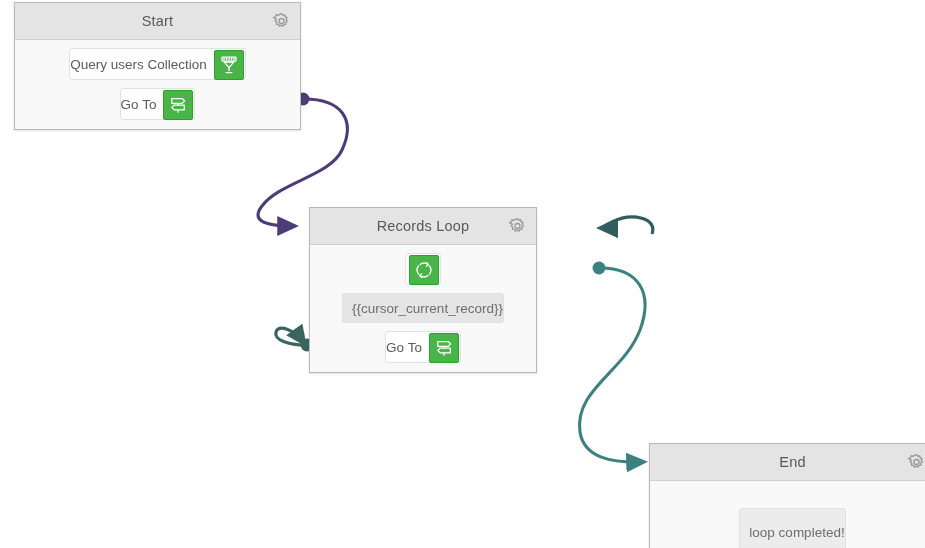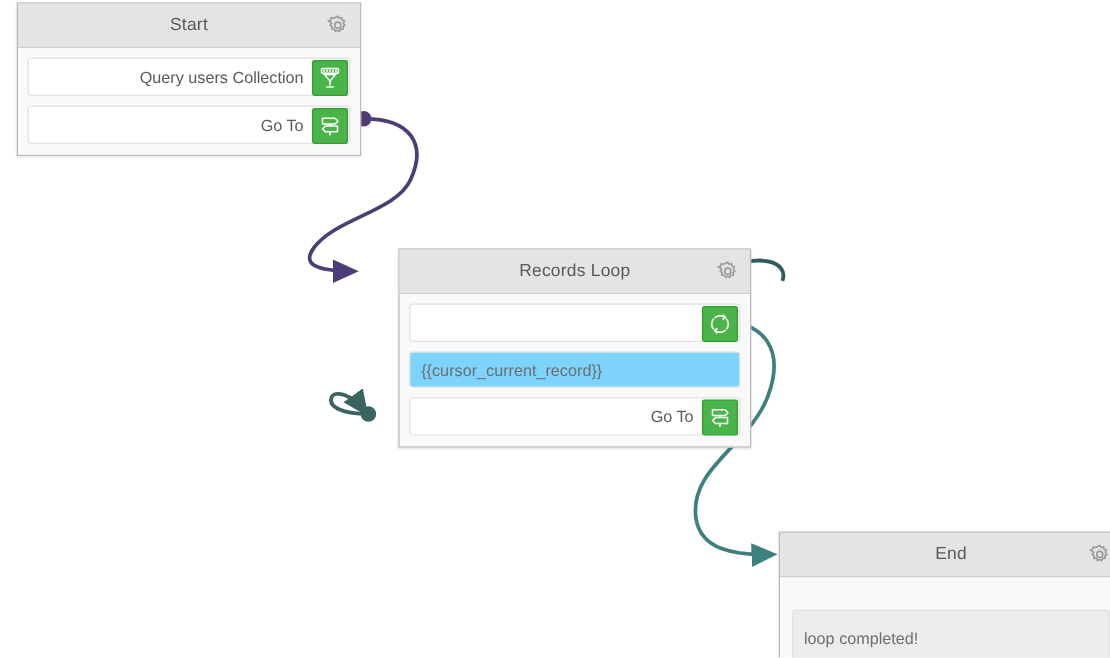--- a/index.html
+++ b/index.html
@@ -38,20 +38,21 @@
     letter-spacing:.2px;
   }
   .gear{
     position:absolute;right:9px;top:50%;transform:translateY(-50%);
     width:19px;height:19px;display:block;
   }
   .node-body{
     padding:8px 8px 9px 8px;
     display:flex;flex-direction:column;gap:8px;
     box-sizing:border-box;
+    align-items:center;
   }
 
   
   .row{
     position:relative;
     background:#ffffff;
     border:1px solid #e2e2e2;
     border-radius:3px;
     height:32px;
     display:flex;align-items:center;justify-content:flex-end;
@@ -69,21 +70,21 @@
     width:30px;height:30px;
     background:#49b549;
     border:1px solid #2f9e2f;
     border-radius:2px;
     display:flex;align-items:center;justify-content:center;
     box-sizing:border-box;
   }
   .row-icon svg{display:block;}
 
   .var-row{
-    background:#7dd3fc;
+    background:#e5e5e5;
     border:1px solid #e0e0e0;
     border-radius:3px;
     height:30px;
     display:flex;align-items:center;justify-content:flex-start;
     padding-left:9px;
     box-sizing:border-box;
   }
   .var-row .row-label{font-size:13.5px;color:#6d6d6d;padding-right:0;}
 
   .msg-row{
@@ -93,21 +94,21 @@
     height:48px;
     display:flex;align-items:center;justify-content:flex-start;
     padding-left:9px;
     box-sizing:border-box;
     margin-top:17px;
   }
   .msg-row .row-label{font-size:13.5px;color:#6e6e6e;padding-right:0;}
 
   
   #node-start{left:2px;top:2px;width:287px;}
-  #node-loop{left:297px;top:207px;width:294px;margin-left:23px;}
+  #node-loop{left:297px;top:207px;width:228px;}
   #node-end{left:637px;top:443px;width:287px;}
 
   #node-end .node-body{padding:10px 10px 12px 10px;}
 </style>
 </head>
 <body>
 
 <div id="canvas">
 
   <svg class="edges" viewBox="0 0 925 548">

